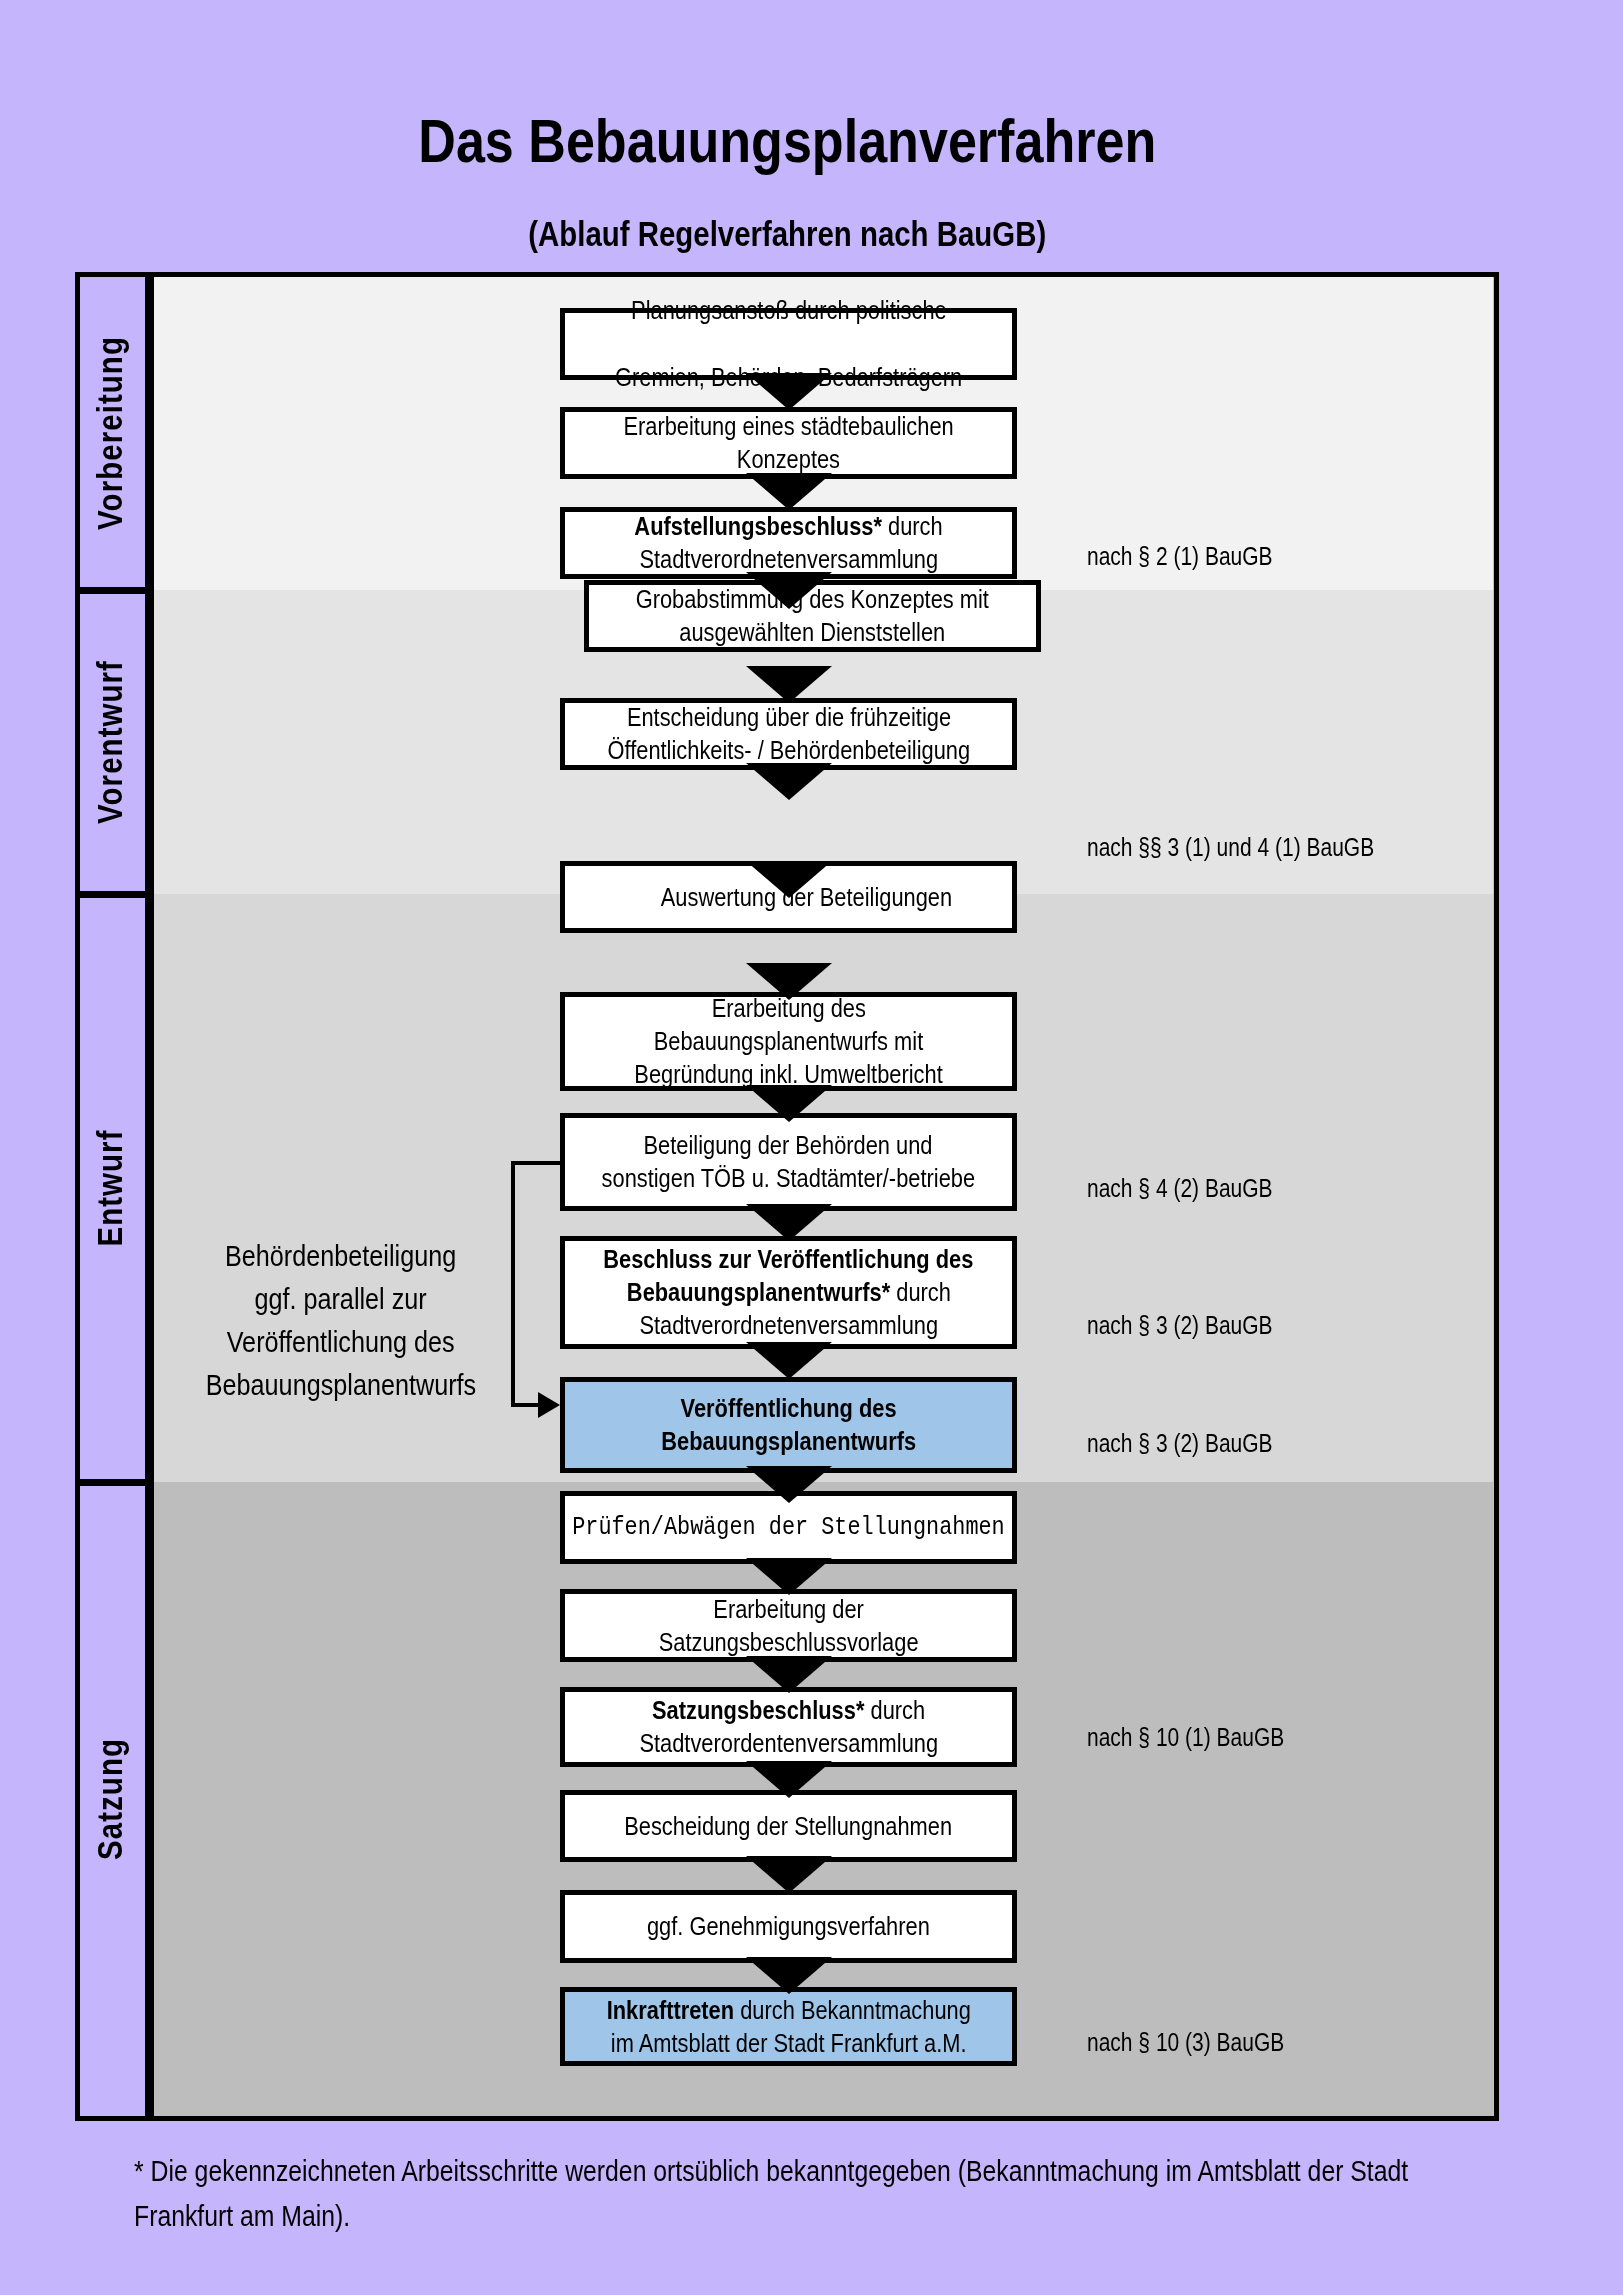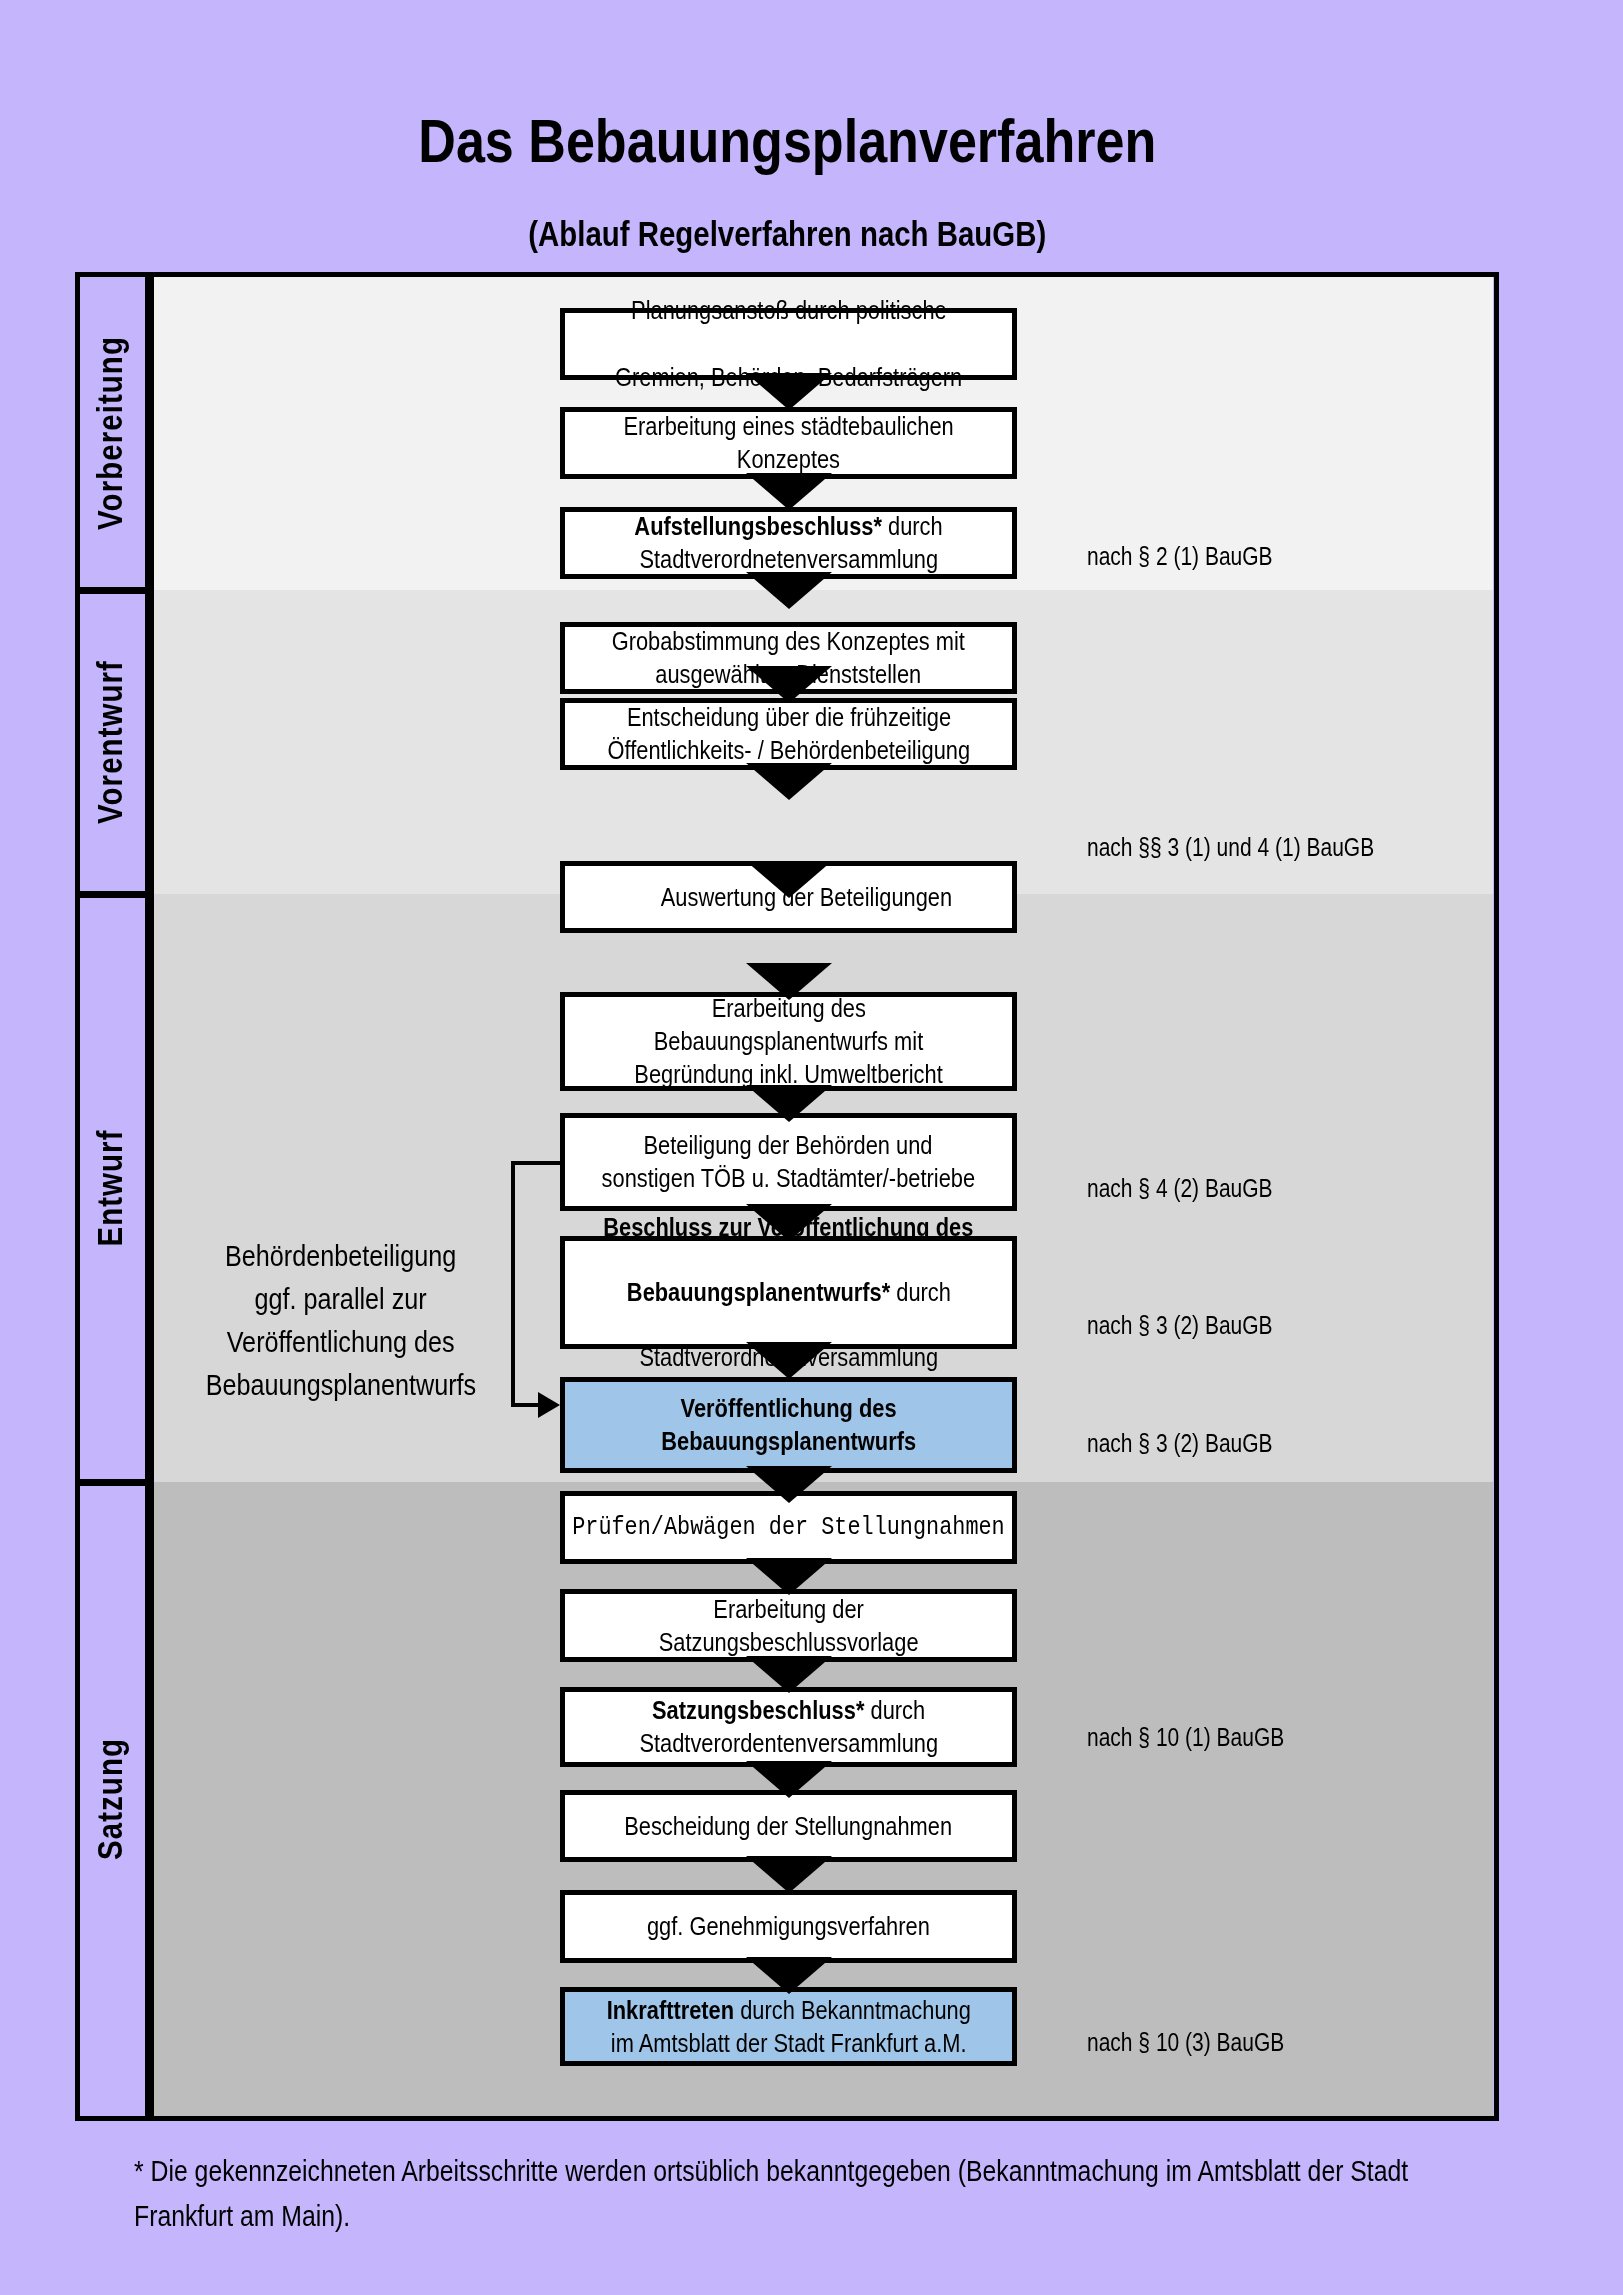--- a/index.html
+++ b/index.html
@@ -95,42 +95,42 @@
   </div>
   <div class="box" style="top:407px;height:72px;">
     <div><span class="cx">Erarbeitung eines städtebaulichen</span></div>
     <div><span class="cx">Konzeptes</span></div>
   </div>
   <div class="box" style="top:507px;height:72px;">
     <div><span class="cx"><span class="b">Aufstellungsbeschluss*</span><span> durch</span></span></div>
     <div><span class="cx">Stadtverordnetenversammlung</span></div>
   </div>
 
-  <div class="box" style="top:622px;height:72px;">
+  <div class="box" style="top:580px;height:72px;margin-left:24px;">
     <div><span class="cx">Grobabstimmung des Konzeptes mit</span></div>
     <div><span class="cx">ausgewählten Dienststellen</span></div>
   </div>
   <div class="box" style="top:698px;height:72px;">
     <div><span class="cx">Entscheidung über die frühzeitige</span></div>
     <div><span class="cx">Öffentlichkeits- / Behördenbeteiligung</span></div>
   </div>
 
   <div class="box" style="top:861px;height:72px;padding-left:36px;">
     <div><span class="cx">Auswertung der Beteiligungen</span></div>
   </div>
   <div class="box" style="top:992px;height:99px;">
     <div><span class="cx">Erarbeitung des</span></div>
     <div><span class="cx">Bebauungsplanentwurfs mit</span></div>
     <div><span class="cx">Begründung inkl. Umweltbericht</span></div>
   </div>
   <div class="box" style="top:1113px;height:98px;">
     <div><span class="cx">Beteiligung der Behörden und</span></div>
     <div><span class="cx">sonstigen TÖB u. Stadtämter/-betriebe</span></div>
   </div>
-  <div class="box" style="top:1236px;height:113px;gap:32px;">
+  <div class="box" style="top:1236px;height:113px;">
     <div><span class="cx b">Beschluss zur Veröffentlichung des</span></div>
     <div><span class="cx"><span class="b">Bebauungsplanentwurfs*</span><span> durch</span></span></div>
     <div><span class="cx">Stadtverordnetenversammlung</span></div>
   </div>
   <div class="box hl" style="top:1377px;height:96px;">
     <div><span class="cx b">Veröffentlichung des</span></div>
     <div><span class="cx b">Bebauungsplanentwurfs</span></div>
   </div>
 
   <div class="box" style="top:1491px;height:73px;font-family:Liberation Mono, monospace;">

